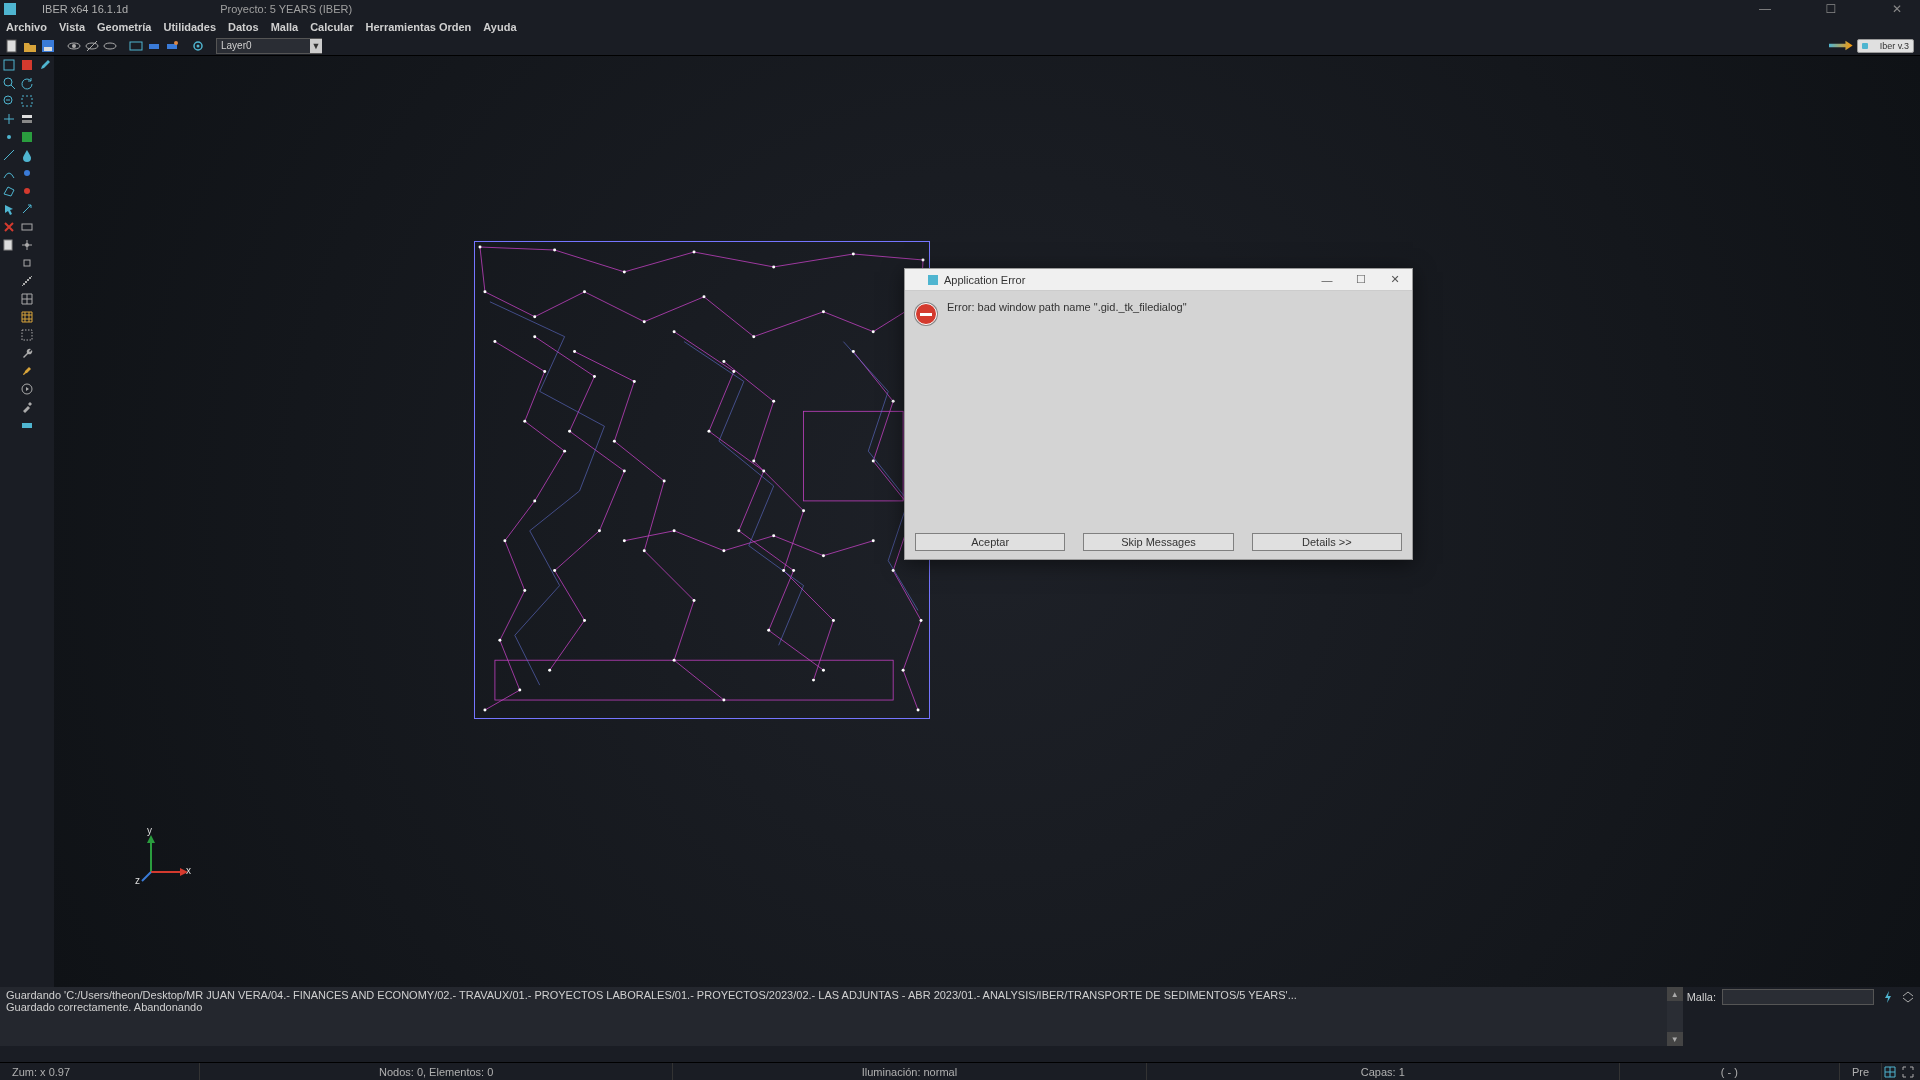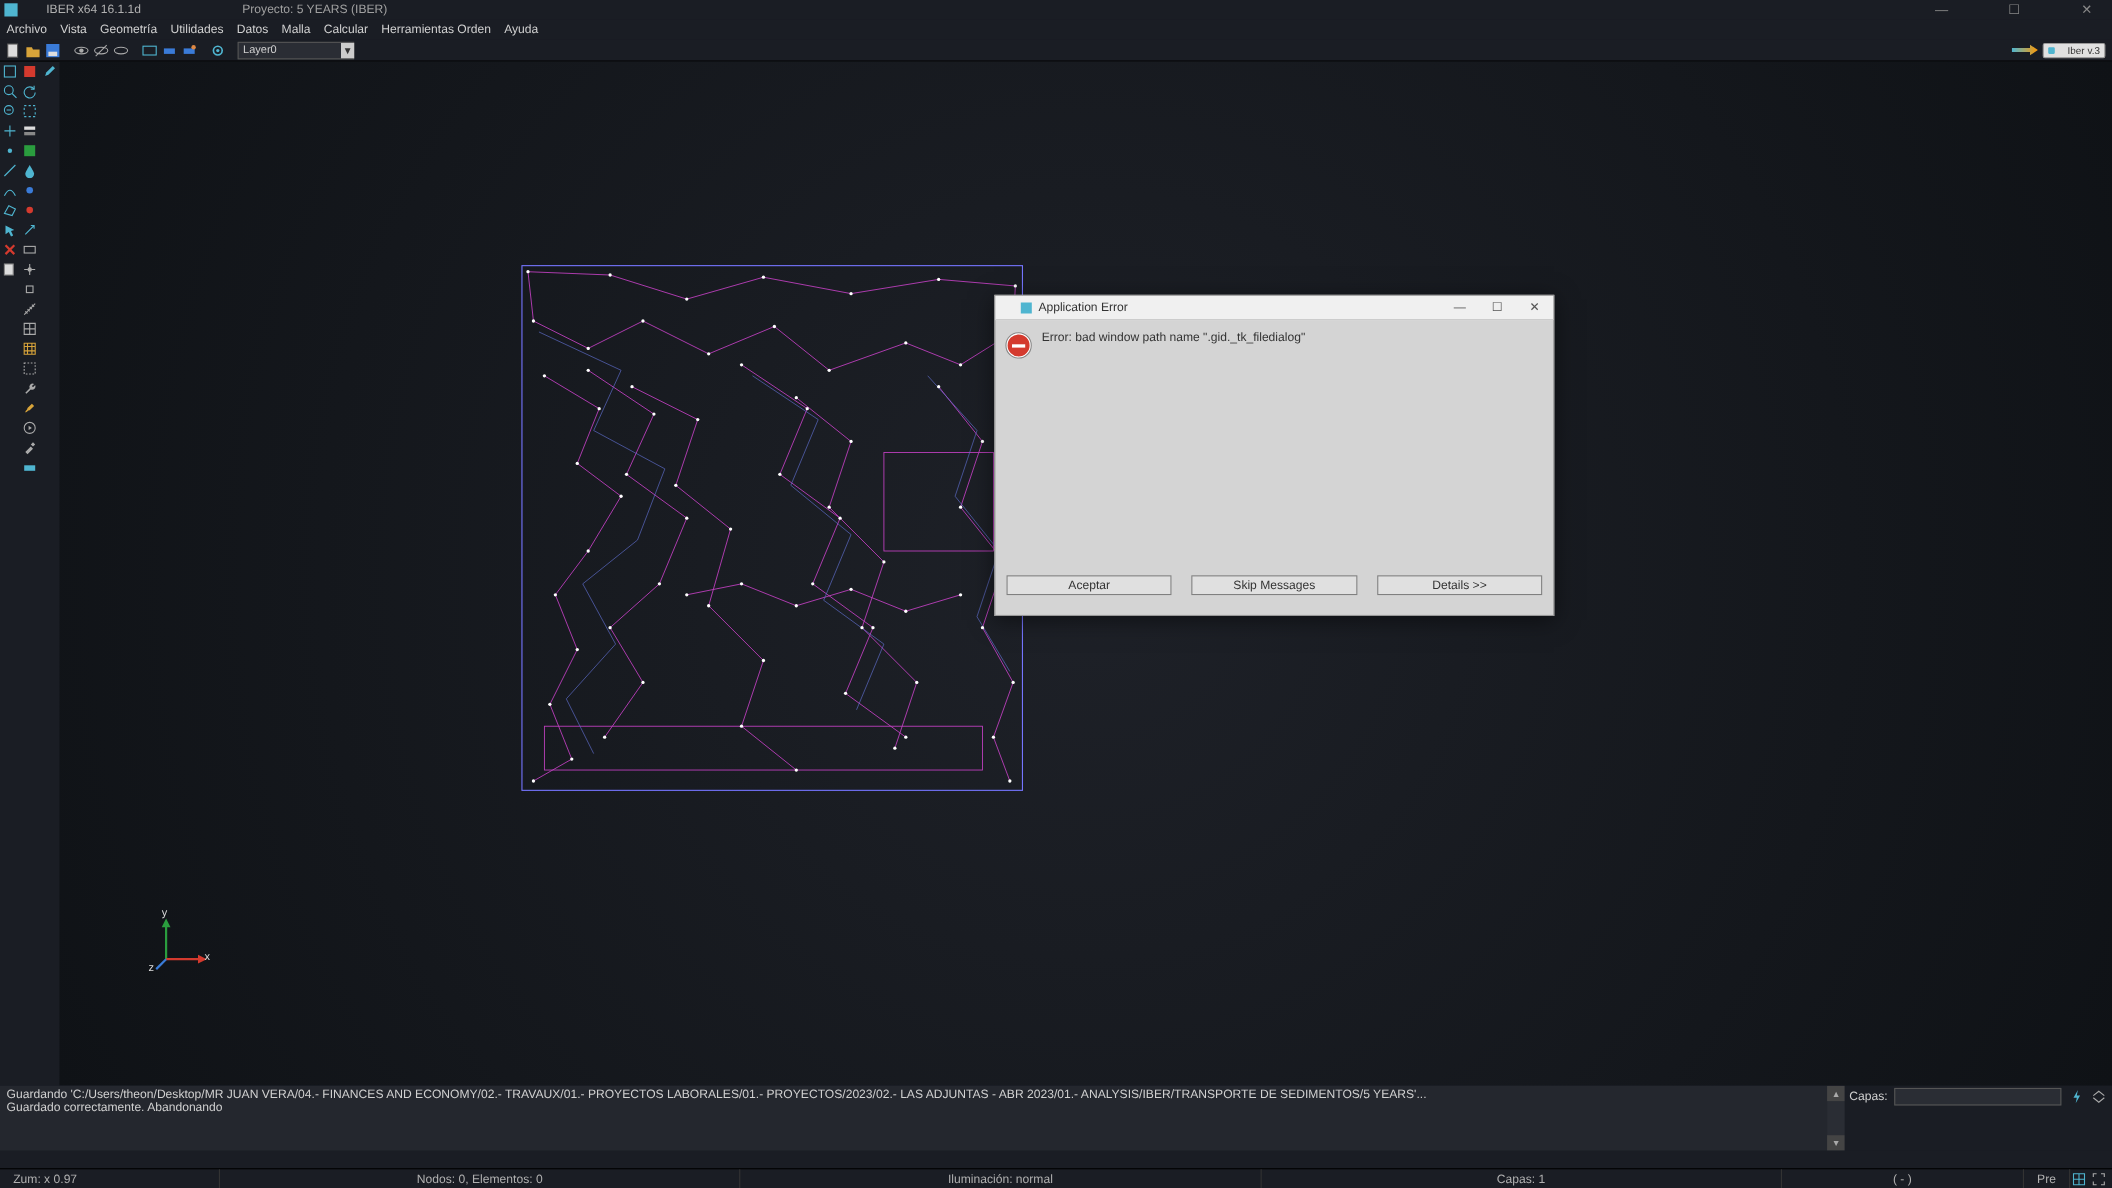--- a/index.html
+++ b/index.html
@@ -6,21 +6,21 @@
   html, body { width: 1920px; height: 1080px; overflow: hidden; background: #1a1d24; color: #d0d0d0; }
   
   
   .titlebar { height: 18px; background: #1a1d24; display: flex; align-items: center; font-size: 11px; color: #b0b0b0; padding-left: 4px; gap: 20px; }
   .titlebar .app-icon { width: 12px; height: 12px; background: #4fb5d0; margin-right: 6px; }
   .titlebar .spacer { flex: 1; }
   .titlebar .win-btn { width: 46px; height: 18px; display: flex; align-items: center; justify-content: center; color: #888; font-size: 12px; }
   .titlebar .project { color: #a0a0a0; margin-left: 72px; }
   
   
-  .menubar { height: 18px; background: #1a1d24; display: flex; align-items: center; font-size: 11px; padding-left: 6px; gap: 12px; }
+  .menubar { height: 18px; background: #1a1d24; display: flex; align-items: center; font-size: 11px; padding-left: 6px; gap: 12px; font-weight: bold; }
   .menubar .menu-item { color: #d0d0d0; cursor: default; }
   
   
   .toptoolbar { height: 20px; background: #1a1d24; border-bottom: 1px solid #000; display: flex; align-items: center; padding-left: 4px; gap: 2px; }
   .tb-icon { width: 16px; height: 16px; display: flex; align-items: center; justify-content: center; }
   .tb-sep { width: 6px; }
   .layer-select { width: 106px; height: 16px; background: #2a2d34; border: 1px solid #555; color: #d0d0d0; font-size: 10px; padding-left: 4px; display: flex; align-items: center; justify-content: space-between; }
   .layer-select .dd { background: #ccc; width: 12px; height: 14px; color: #333; font-size: 9px; display: flex; align-items: center; justify-content: center; margin-right: -1px; }
   .toptoolbar .right { margin-left: auto; display: flex; gap: 4px; padding-right: 6px; align-items:center; }
   .iber-badge { background: #e0e0e0; color: #333; font-size: 9px; padding: 1px 4px; border: 1px solid #999; border-radius: 2px; display:flex; align-items:center; gap:12px; }
@@ -42,21 +42,21 @@
   
   
   .dialog { position: absolute; left: 904px; top: 268px; width: 509px; height: 292px; background: #d4d4d4; border: 1px solid #999; display: flex; flex-direction: column; font-size: 11px; color: #333; box-shadow: 0 4px 20px rgba(0,0,0,0.5); }
   .dialog-titlebar { height: 22px; background: #f0f0f0; display: flex; align-items: center; padding-left: 23px; border-bottom: 1px solid #ccc; }
   .dialog-titlebar .dicn { width: 10px; height: 10px; background: #4fb5d0; margin-right: 6px; }
   .dialog-titlebar .spacer { flex: 1; }
   .dialog-titlebar .dwin-btn { width: 34px; height: 22px; display: flex; align-items: center; justify-content: center; color: #555; font-size: 11px; }
   .dialog-body { flex: 1; display: flex; padding: 10px; gap: 10px; }
   .error-icon { width: 22px; height: 22px; border-radius: 50%; background: #d43a2e; display: flex; align-items: center; justify-content: center; color: #fff; font-size: 14px; font-weight: bold; flex-shrink: 0; margin-top: 2px; border: 1px solid #fff; box-shadow: 0 0 0 1px #888; }
   .error-icon .bar { width: 12px; height: 3px; background: #fff; }
-  .dialog-buttons { height: 36px; display: flex; gap: 18px; padding: 0 10px 8px; justify-content: space-between; }
+  .dialog-buttons { height: 26px; display: flex; gap: 18px; padding: 0 10px 8px; justify-content: space-between; }
   .dialog-buttons button { flex: 1; height: 18px; background: #e0e0e0; border: 1px solid #808080; font-size: 11px; color: #333; cursor: default; }
   
   
   .console { position: absolute; left: 0; right: 0; bottom: 34px; height: 59px; background: #1a1d24; display: flex; flex-direction: row; }
   .console-msgs { flex: 1; background: #24272e; font-size: 11px; color: #d0d0d0; padding: 2px 6px; overflow: hidden; display:flex; flex-direction:column; justify-content:flex-start; }
   .console-msgs .line { white-space: nowrap; overflow: hidden; text-overflow: ellipsis; }
   .console-row { height: 20px; display: flex; align-items: center; gap: 6px; padding: 0 4px; }
   .console-row .ord-label { font-size: 11px; color: #d0d0d0; }
   .console-row input { flex: 1; height: 16px; background: #2a2d34; border: 1px solid #555; color: #d0d0d0; font-size: 11px; padding: 0 4px; }
   .console-row .r-icons { display: flex; gap: 4px; }
@@ -487,21 +487,21 @@
   <div class="console-msgs" style="position:relative;">
     <div class="line">Guardando 'C:/Users/theon/Desktop/MR JUAN VERA/04.- FINANCES AND ECONOMY/02.- TRAVAUX/01.- PROYECTOS LABORALES/01.- PROYECTOS/2023/02.- LAS ADJUNTAS - ABR 2023/01.- ANALYSIS/IBER/TRANSPORTE DE SEDIMENTOS/5 YEARS'...</div>
     <div class="line">Guardado correctamente. Abandonando</div>
     <div class="vscroll">
       <div class="arr">▲</div>
       <div class="track"></div>
       <div class="arr">▼</div>
     </div>
   </div>
   <div class="console-row">
-    <span class="ord-label">Capas:</span>
+    <span class="ord-label">Malla:</span>
     <input type="text" value="" style="">
     <div class="r-icons">
       <div class="tb-icon">
           <svg width="14" height="14">
             <path d="M8 1L4 8h3l-1 5 4-7H7z" fill="#4fb5d0"></path>
           </svg>
         </div>
       <div class="tb-icon">
           <svg width="14" height="14">
             <path d="M2 6l5-4 5 4M2 8l5 4 5-4" fill="none" stroke="#aaa"></path>

